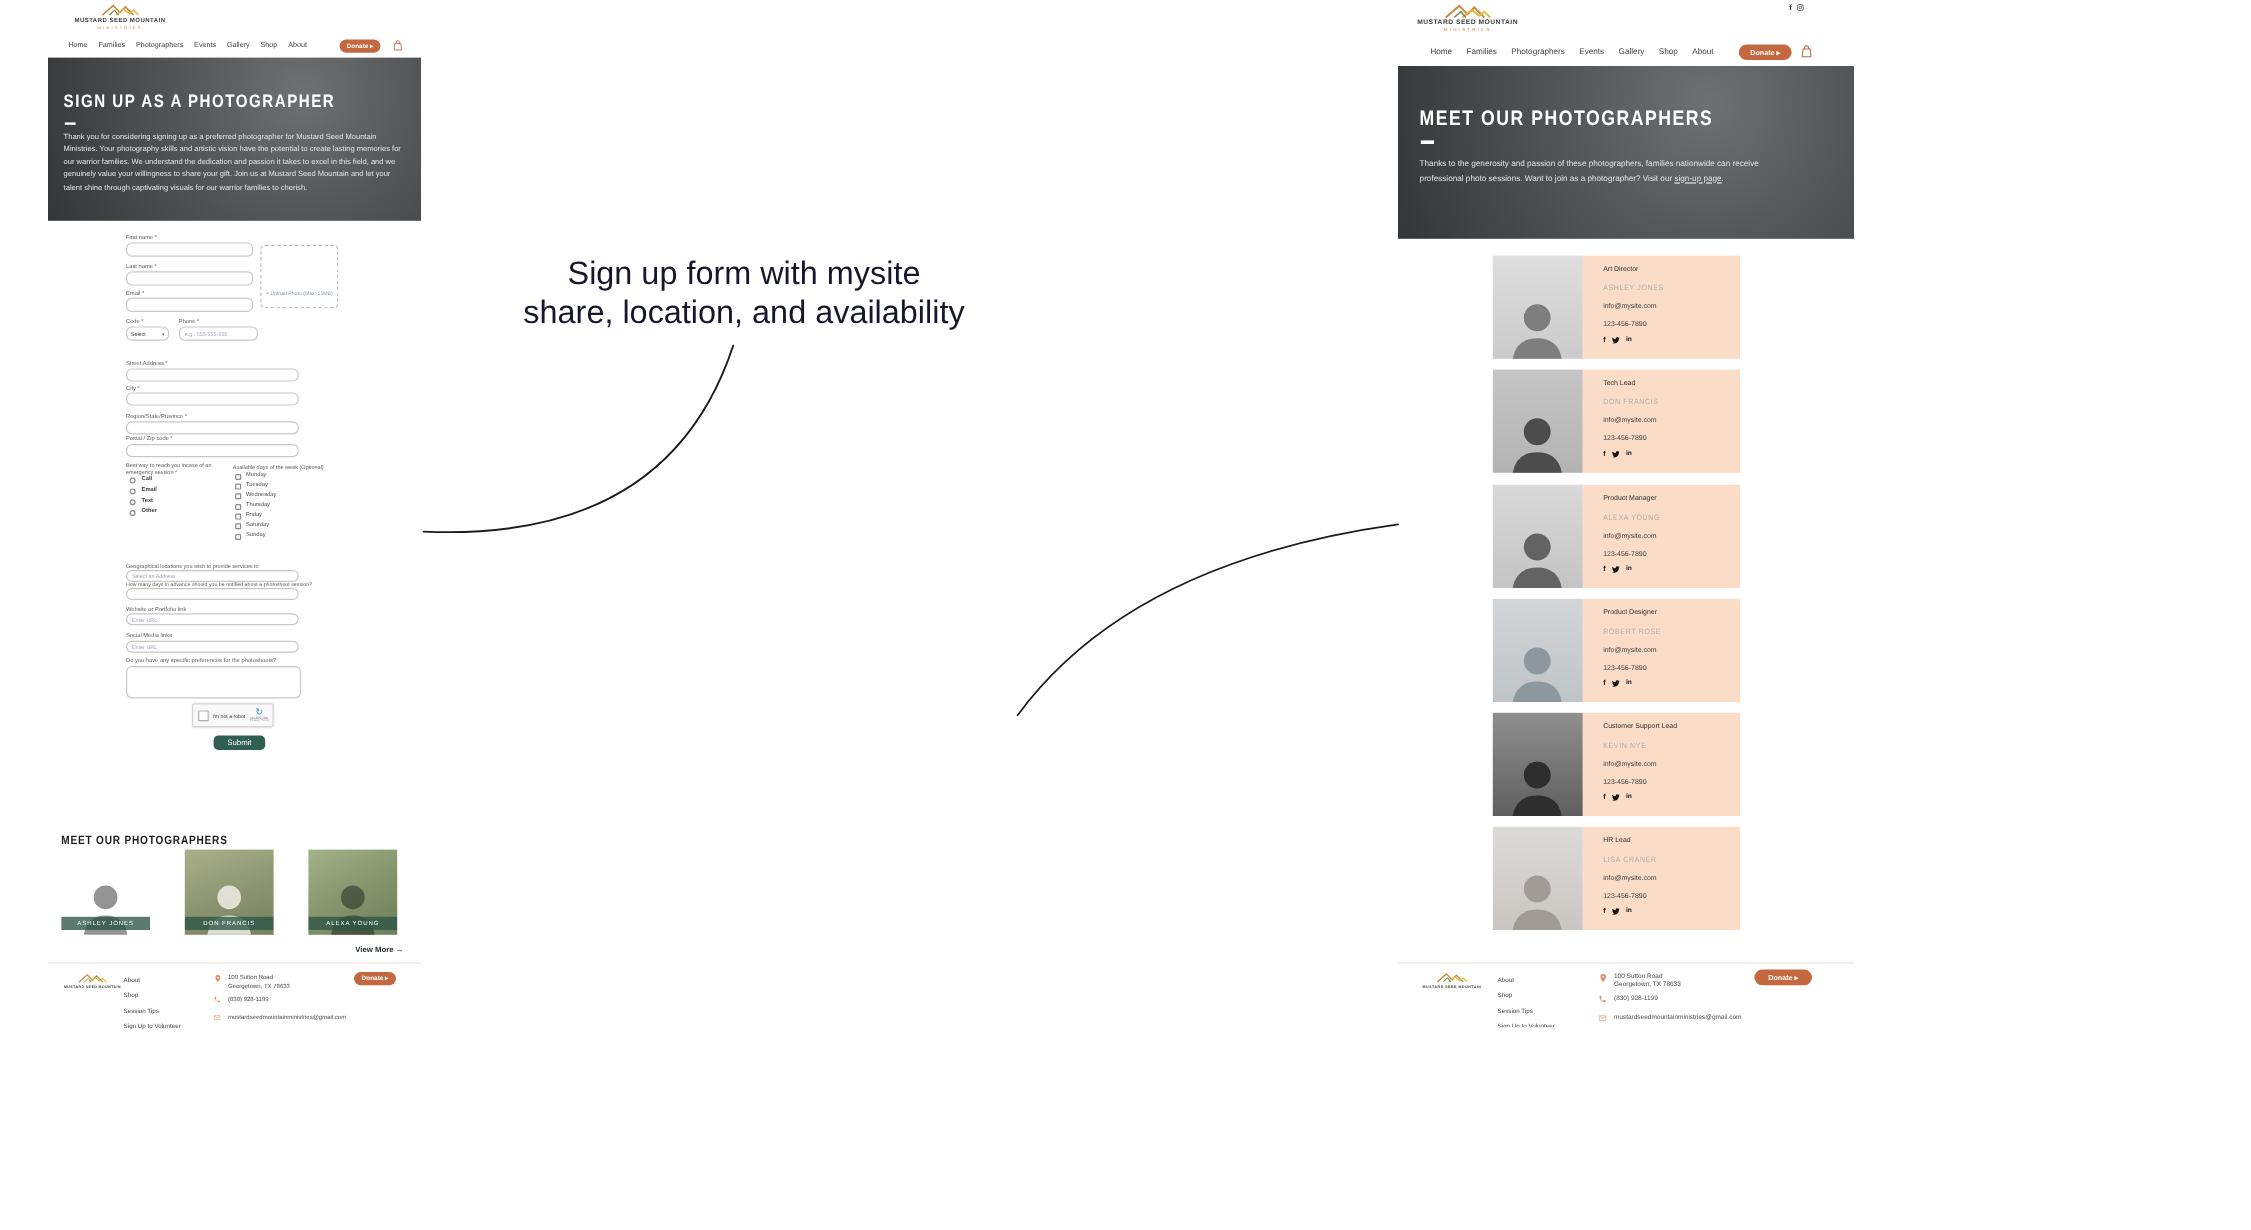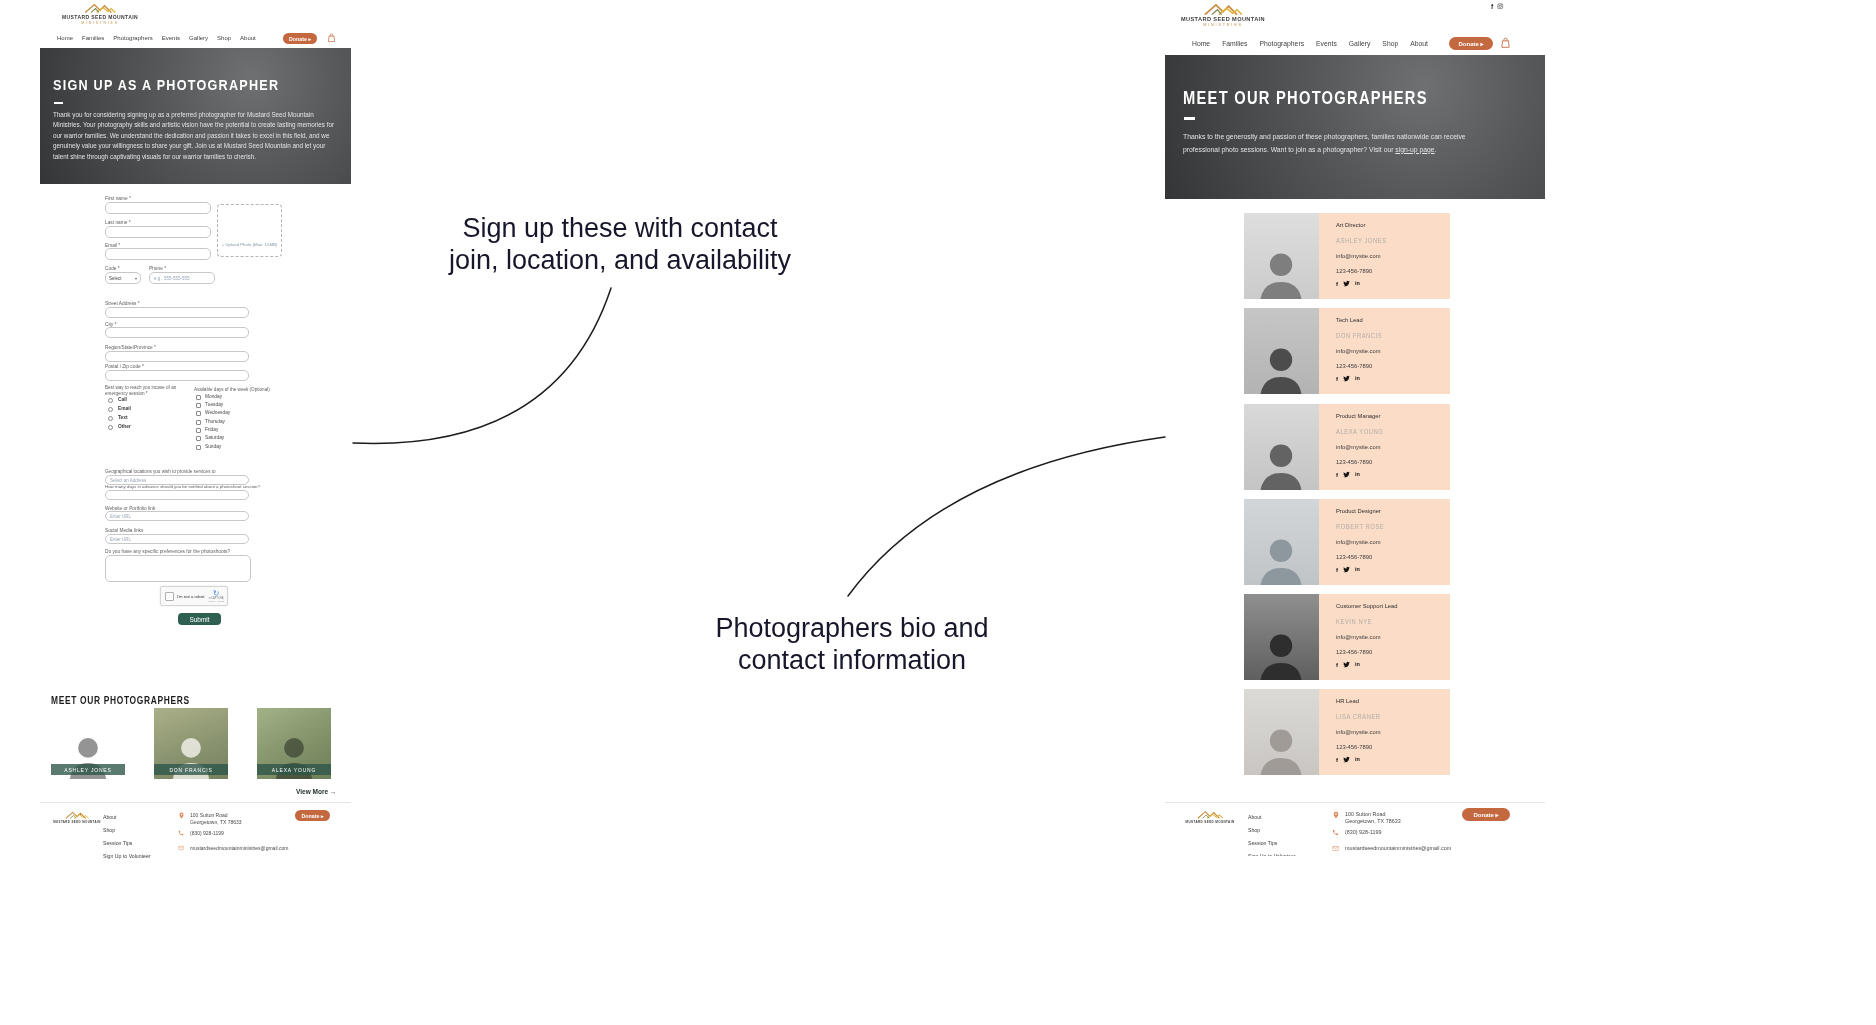--- a/index.html
+++ b/index.html
@@ -458,26 +458,22 @@
       </svg>
     <div class="abs foot-text" style="left:180px;top:829px;font-size:5.4px;">(830) 928-1199</div>
     <svg class="abs foot-ic" width="7" height="7" style="left:167px;top:845px;">
         <use href="#ic-mail"></use>
       </svg>
     <div class="abs foot-text" style="left:180px;top:845px;font-size:5.4px;">mustardseedmountainministries@gmail.com</div>
     <div class="abs pill" style="left:297px;top:808px;width:48px;height:13px;font-size:6px;">Donate ▸</div>
   </div>
 
   <div class="annotation" style="left:430px;top:212px;width:380px;">
-    <div>Sign up these with contact</div>
-    <div>join, location, and availability</div>
-  </div>
-  <div class="annotation" style="left:662px;top:612px;width:380px;">
-    <div>Photographers bio and</div>
-    <div>contact information</div>
+    <div>Sign up form with mysite</div>
+    <div>share, location, and availability</div>
   </div>
 
   <svg class="arrows" width="1876" height="1025">
     <path d="M611 288 Q557 452 353 443" stroke="#1c1c1c" stroke-width="1.5" fill="none" stroke-linecap="round"></path>
     <path d="M848 596 Q942 468 1165 437" stroke="#1c1c1c" stroke-width="1.5" fill="none" stroke-linecap="round"></path>
   </svg>
 
 </div>
 
 </body></html>

